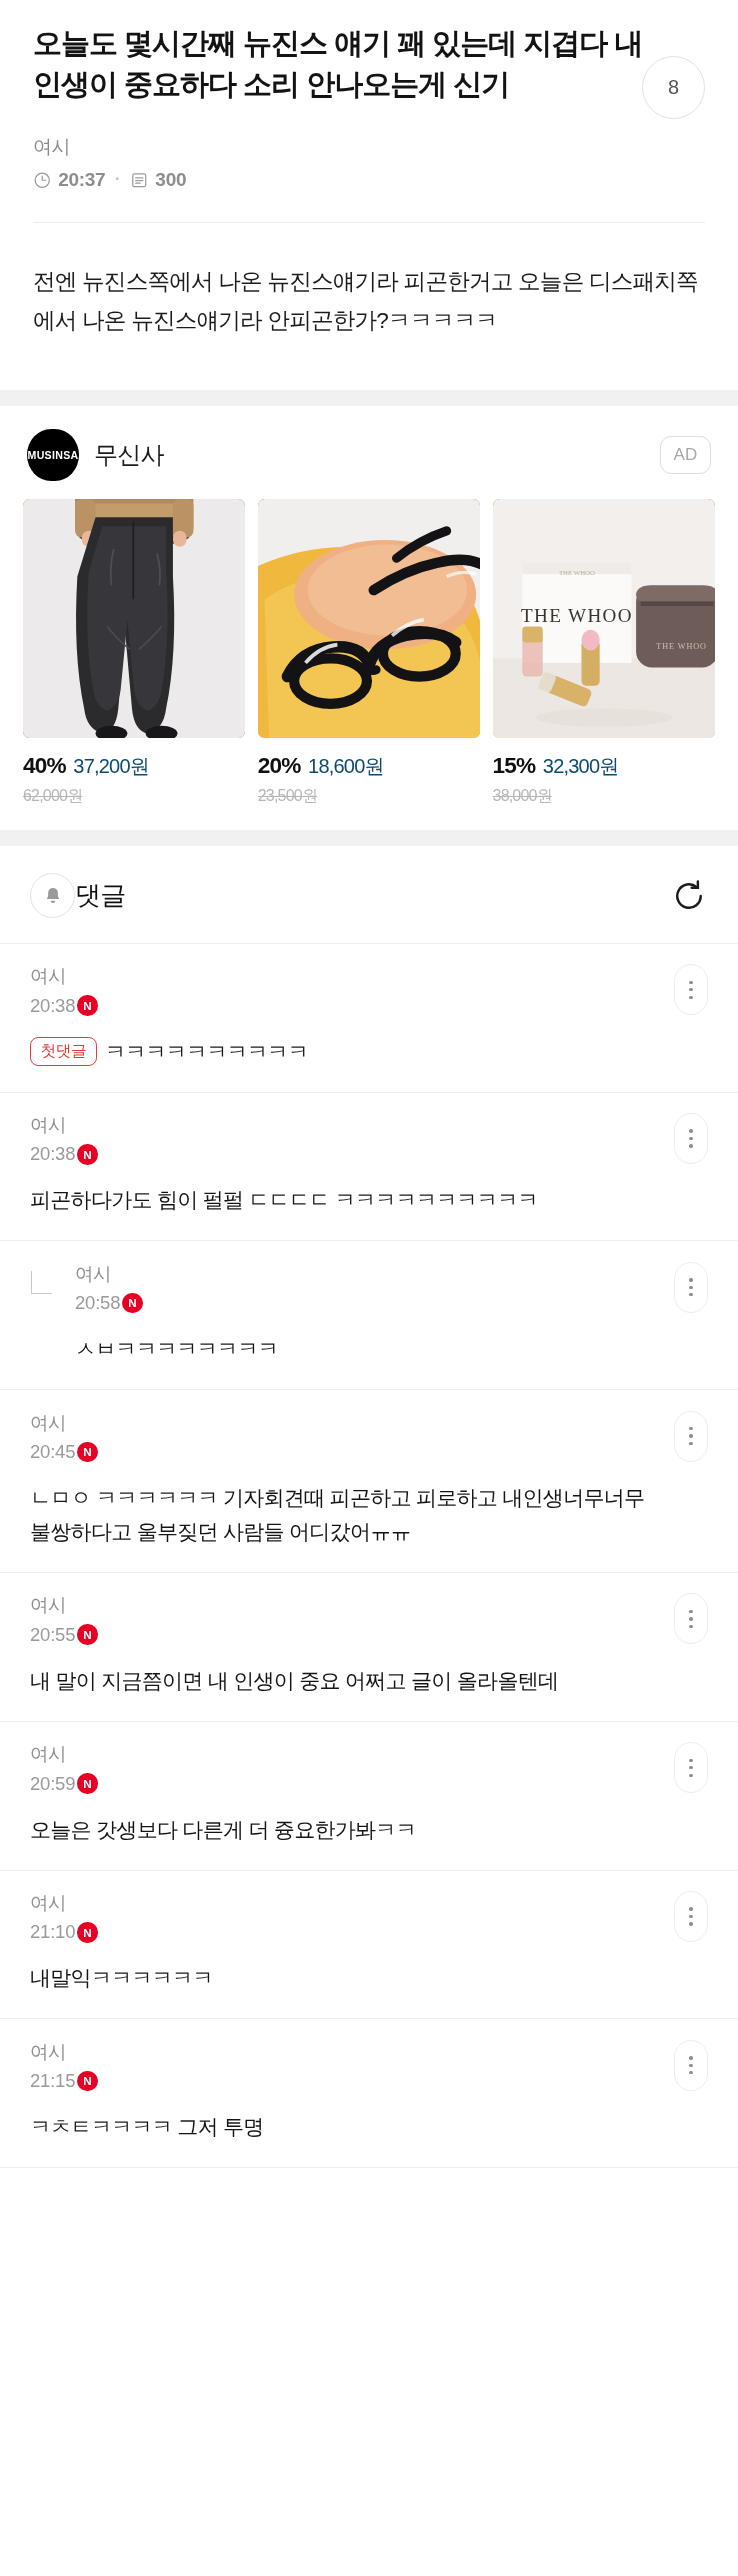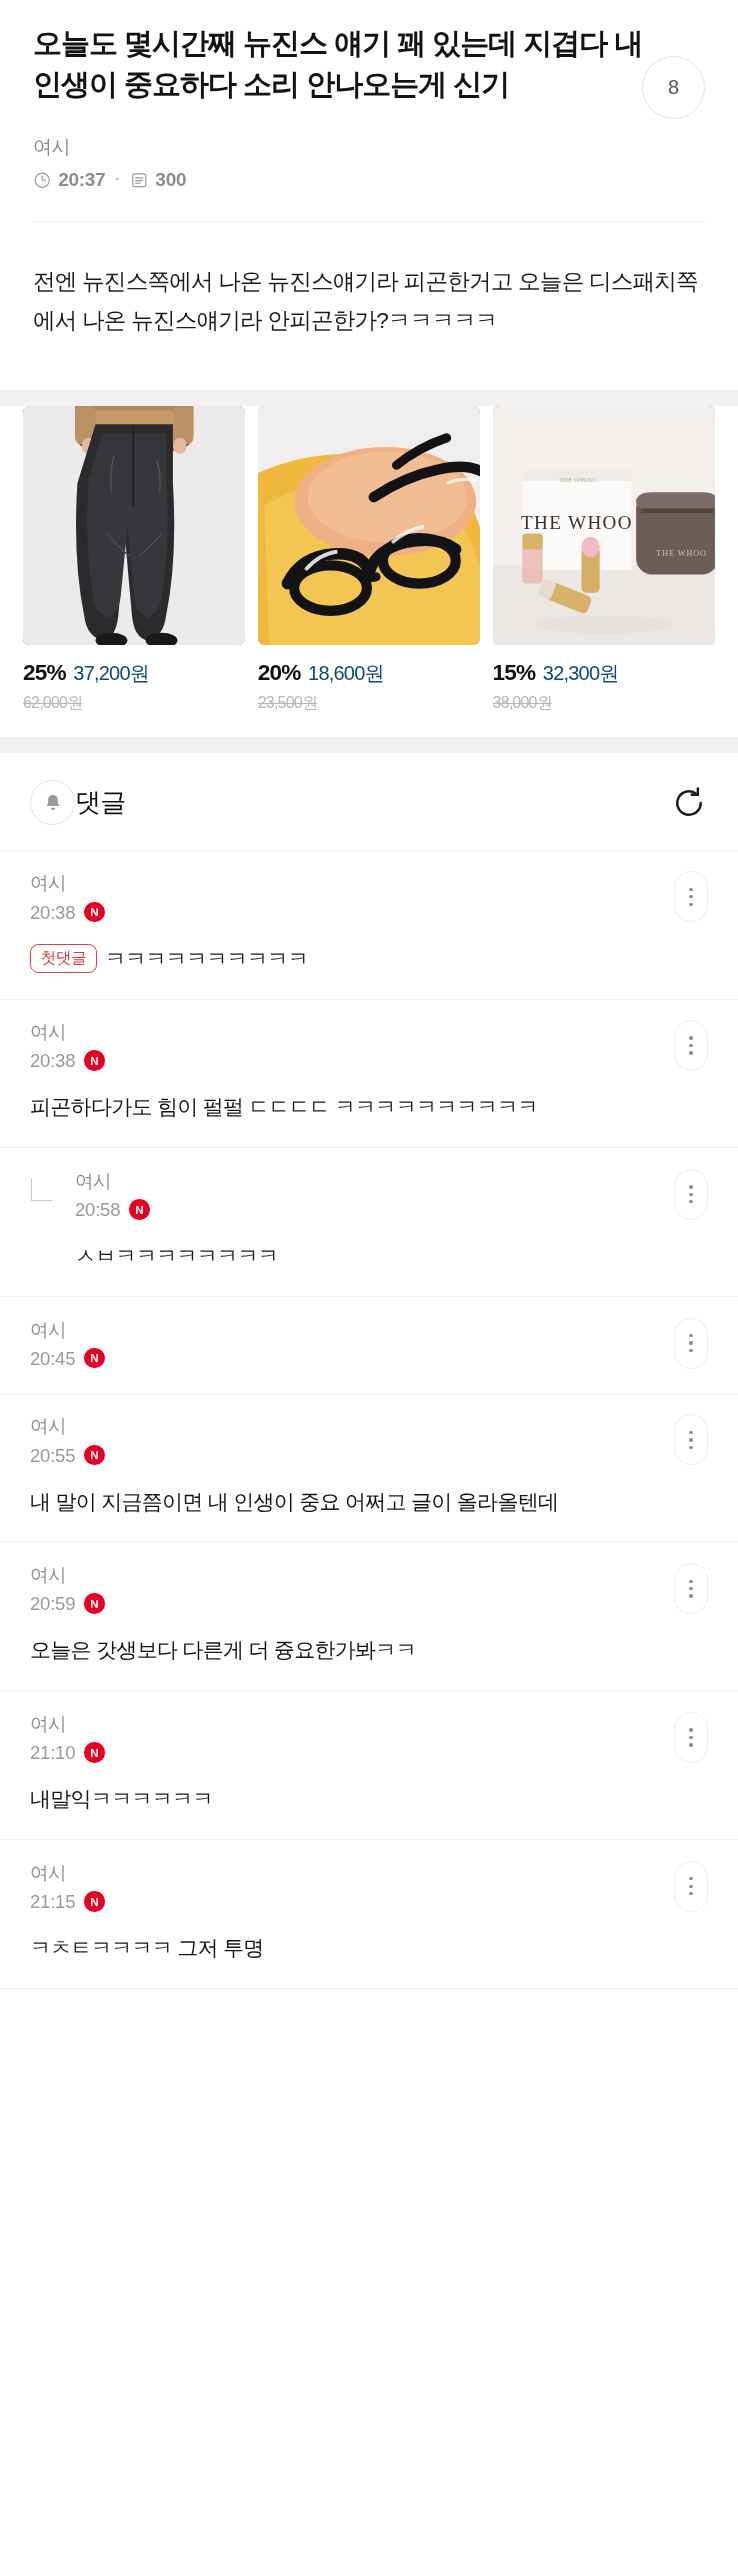--- a/index.html
+++ b/index.html
@@ -103,21 +103,21 @@
     background:#fff;
   }
   .cm.reply { padding-left:75px; }
   .reply-elbow {
     position:absolute; left:31px; top:30px;
     width:20.5px; height:23px;
     border-left:1.6px solid #c9c9c9;
     border-bottom:1.6px solid #c9c9c9;
   }
   .cm-user { font-size:18.5px; color:#8f8f8f; letter-spacing:-0.5px; line-height:1.34; }
-  .cm-time-row { margin-top:5.5px; display:flex; align-items:flex-start; gap:9px; }
+  .cm-time-row { margin-top:5.5px; display:flex; align-items:center; gap:2px; }
   .cm-time { font-size:18.5px; color:#9a9a9a; letter-spacing:-0.2px; }
   .n-badge {
     width:20.5px; height:20.5px; border-radius:50%;
     background:#e60023; color:#fff;
     display:flex; align-items:center; justify-content:center;
     font-size:11.6px; font-weight:700; line-height:1;
   }
   .cm-body {
     margin-top:18px; font-size:21px; line-height:1.62;
     color:#141414; letter-spacing:-0.7px; word-break:break-all;
@@ -178,20 +178,29 @@
     </div>
   </div>
 
   <div class="hr-line"></div>
 
   <div class="post-body">전엔 뉴진스쪽에서 나온 뉴진스얘기라 피곤한거고 오늘은 디스패치쪽에서 나온 뉴진스얘기라 안피곤한가?ㅋㅋㅋㅋㅋ</div>
 
   <div class="band"></div>
 
   <div class="ad">
+    <div class="ad-head">
+      <div class="ad-logo">
+        <span>MUSINSA</span>
+      </div>
+      <div class="ad-brand">무신사</div>
+      <div class="ad-flag">
+        <span>AD</span>
+      </div>
+    </div>
 
     <div class="ad-items">
 
       <div class="ad-card">
         <div class="ad-thumb">
           <svg viewBox="0 0 100 105" preserveAspectRatio="xMidYMid slice">
             <rect width="100" height="105" fill="#eceaea"></rect>
             <path d="M26 0h48v17q-6 4-24 4T26 17z" fill="#a9api"></path>
             <path d="M24 0h52v13q-7 5-26 5T24 13z" fill="#b08a5e"></path>
             <path d="M28 2h44v12q-6 4-22 4t-22-4z" fill="#c49c6c"></path>
@@ -204,21 +213,21 @@
             <path d="M49.6 10v34" stroke="#1d1d20" stroke-width="0.7" fill="none"></path>
             <path d="M41 22q-2 8-1 16" stroke="#4d4d52" stroke-width="0.8" fill="none"></path>
             <path d="M60 24q2 7 1 14" stroke="#4d4d52" stroke-width="0.8" fill="none"></path>
             <path d="M38 56q5 6 10 10" stroke="#4b4b50" stroke-width="0.7" fill="none"></path>
             <path d="M62 56q-5 6-10 10" stroke="#4b4b50" stroke-width="0.7" fill="none"></path>
             <ellipse cx="40" cy="103" rx="7" ry="3.4" fill="#18181a"></ellipse>
             <ellipse cx="62" cy="103" rx="7" ry="3.4" fill="#18181a"></ellipse>
           </svg>
         </div>
         <div class="price-row">
-          <span class="pct">25%</span>
+          <span class="pct">40%</span>
           <span class="now">37,200원</span>
         </div>
         <div class="was">62,000원</div>
       </div>
 
       <div class="ad-card">
         <div class="ad-thumb">
           <svg viewBox="0 0 100 105" preserveAspectRatio="xMidYMid slice">
             <rect width="100" height="105" fill="#f0efed"></rect>
             <path d="M0 30q30-14 64-6 40 10 36 50v31H0z" fill="#f0b93e"></path>
@@ -344,20 +353,21 @@
           <i></i>
         </div>
     </div>
 
     <div class="cm">
       <div class="cm-user">여시</div>
       <div class="cm-time-row">
         <span class="cm-time">20:45</span>
         <span class="n-badge">N</span>
       </div>
+      <div class="cm-body">ㄴㅁㅇ ㅋㅋㅋㅋㅋㅋ 기자회견때 피곤하고 피로하고 내인생너무너무 불쌍하다고 울부짖던 사람들 어디갔어ㅠㅠ</div>
       <div class="kebab">
           <i></i>
           <i></i>
           <i></i>
         </div>
     </div>
 
     <div class="cm">
       <div class="cm-user">여시</div>
       <div class="cm-time-row">

